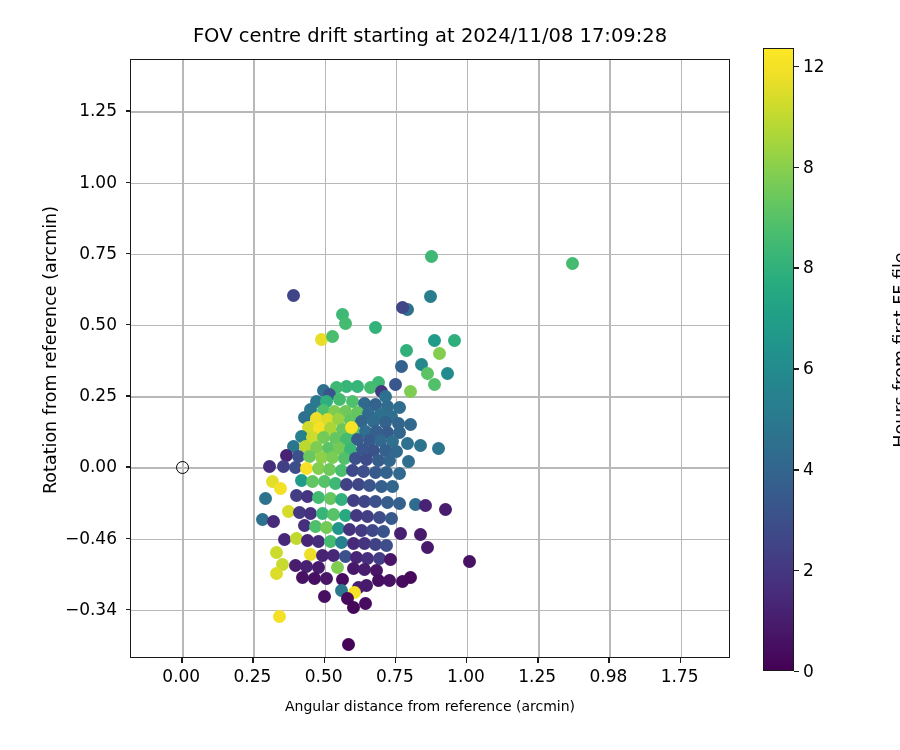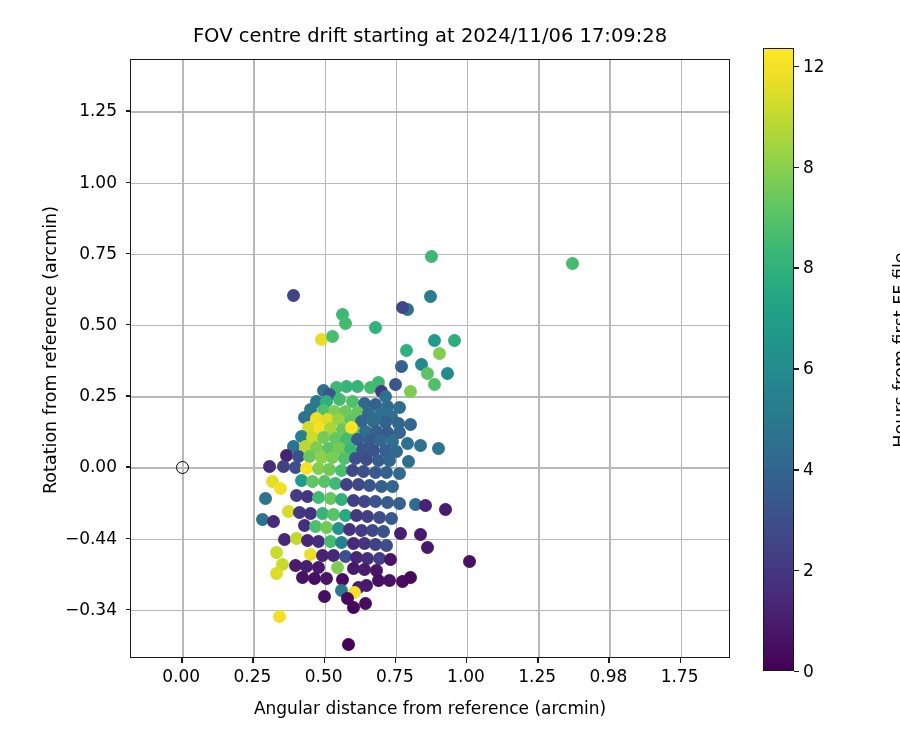--- a/index.html
+++ b/index.html
@@ -109,21 +109,21 @@
     margin-top: -10px;
     color: #000;
   }
   
   #xlabel {
     position: absolute;
     left: 130px;
     top: 698px;
     width: 600px;
     text-align: center;
-    font-size: 17px;
+    font-size: 14px;
     white-space: nowrap;
   }
   #ylabel {
     position: absolute;
     left: -250px;
     top: 340px;
     width: 600px;
     text-align: center;
     font-size: 17.5px;
     white-space: nowrap;
@@ -199,21 +199,21 @@
     white-space: nowrap;
     transform: rotate(-90deg);
     transform-origin: center center;
   }
 </style>
 </head>
 <body>
 
 <div id="figure">
 
-  <div id="chart-title">FOV centre drift starting at 2024/11/06 17:09:28</div>
+  <div id="chart-title">FOV centre drift starting at 2024/11/08 17:09:28</div>
 
   <div id="plot-area">
       <div class="gridline-v" style="left: 51.2571px;"></div>
       <div class="gridline-v" style="left: 122.448px;"></div>
       <div class="gridline-v" style="left: 193.638px;"></div>
       <div class="gridline-v" style="left: 264.829px;"></div>
       <div class="gridline-v" style="left: 336.019px;"></div>
       <div class="gridline-v" style="left: 407.21px;"></div>
       <div class="gridline-v" style="left: 478.4px;"></div>
       <div class="gridline-v" style="left: 549.59px;"></div>
@@ -470,21 +470,21 @@
     <div class="ticklabel-x" style="left: 466.019px;">1.00</div>
     <div class="tick-x" style="left: 537.21px;"></div>
     <div class="ticklabel-x" style="left: 537.21px;">1.25</div>
     <div class="tick-x" style="left: 608.4px;"></div>
     <div class="ticklabel-x" style="left: 608.4px;">0.98</div>
     <div class="tick-x" style="left: 679.59px;"></div>
     <div class="ticklabel-x" style="left: 679.59px;">1.75</div>
     <div class="tick-y" style="top: 608.981px;"></div>
     <div class="ticklabel-y" style="top: 608.981px;">−0.34</div>
     <div class="tick-y" style="top: 537.74px;"></div>
-    <div class="ticklabel-y" style="top: 537.74px;">−0.44</div>
+    <div class="ticklabel-y" style="top: 537.74px;">−0.46</div>
     <div class="tick-y" style="top: 466.499px;"></div>
     <div class="ticklabel-y" style="top: 466.499px;">0.00</div>
     <div class="tick-y" style="top: 395.258px;"></div>
     <div class="ticklabel-y" style="top: 395.258px;">0.25</div>
     <div class="tick-y" style="top: 324.017px;"></div>
     <div class="ticklabel-y" style="top: 324.017px;">0.50</div>
     <div class="tick-y" style="top: 252.776px;"></div>
     <div class="ticklabel-y" style="top: 252.776px;">0.75</div>
     <div class="tick-y" style="top: 181.535px;"></div>
     <div class="ticklabel-y" style="top: 181.535px;">1.00</div>

